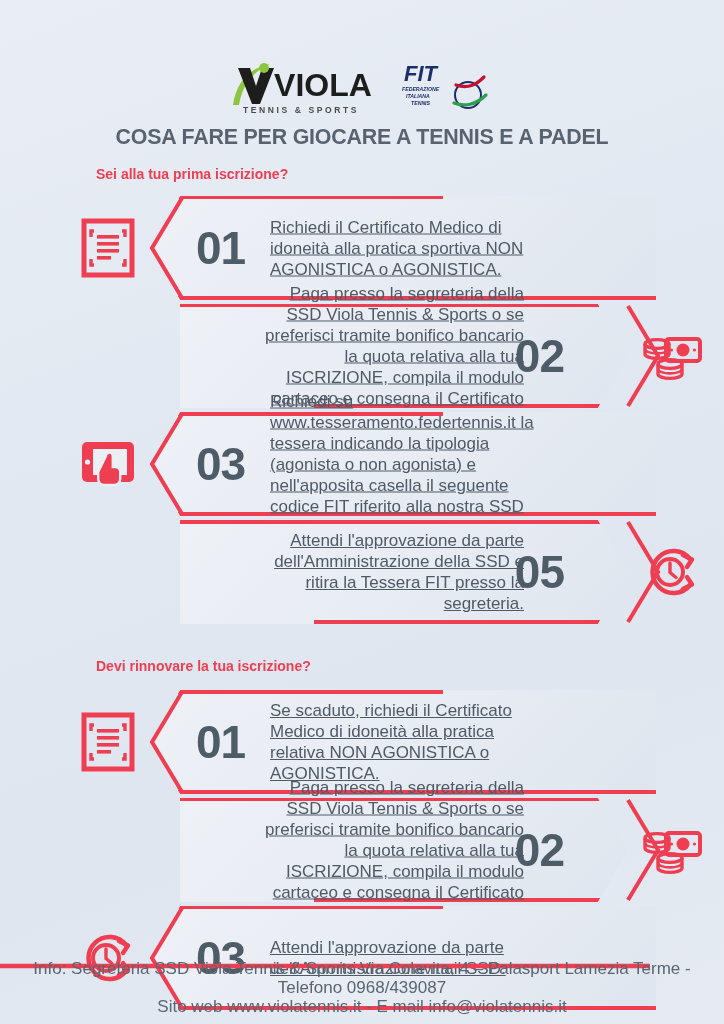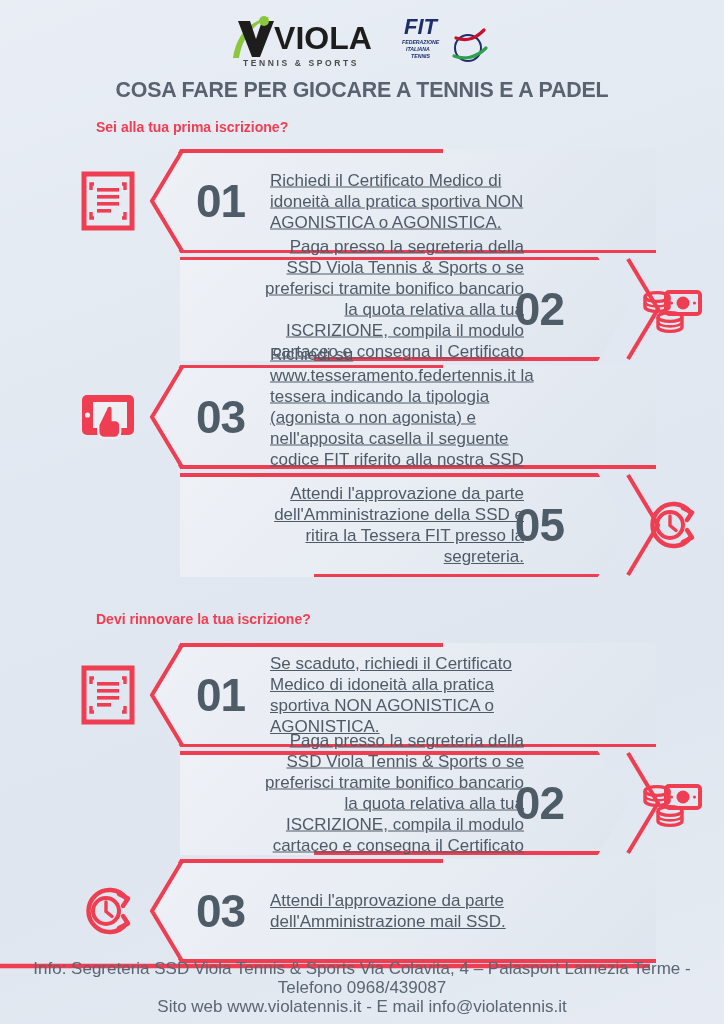--- a/index.html
+++ b/index.html
@@ -11,21 +11,21 @@
     font-family: "Liberation Sans", sans-serif;
     overflow: hidden;
     position: relative;
     color: #4b5563;
   }
 
   
   .header { padding-top: 10px; text-align: center; }
   .logos {
     display: flex; justify-content: center; align-items: flex-end;
-    gap: 26px; height: 58px;
+    gap: 26px; height: 58px; margin-top: 47px;
   }
   .viola-logo { display:flex; flex-direction:column; align-items:center; position:relative; }
   .viola-row { display:flex; align-items:flex-end; position:relative; height:42px;}
   .viola-mark { position:relative; width:46px; height:42px; }
   .viola-word {
     font-family:"Liberation Sans", sans-serif;
     font-weight:bold; font-size:32px; letter-spacing:0px;
     color:#1d1d1b; line-height:38px; margin-left:-2px;
   }
   .viola-sub {
@@ -286,21 +286,21 @@
         <rect x="19" y="38" width="14" height="3.6" fill="#ef3e52"></rect>
       </svg>
     </div>
     <div class="chev left"></div>
     <div class="tipline" style="left:146px">
       <svg viewBox="0 0 40 104" width="40" height="104" aria-hidden="true">
         <path d="M36 2 L6 52 L36 102" fill="none" stroke="#ef3e52" stroke-width="4"></path>
       </svg>
     </div>
     <div class="num">01</div>
-    <div class="desc">Se scaduto, richiedi il Certificato Medico di idoneità alla pratica sportiva NON AGONISTICA o AGONISTICA.</div>
+    <div class="desc">Se scaduto, richiedi il Certificato Medico di idoneità alla pratica relativa NON AGONISTICA o AGONISTICA.</div>
   </div>
 
   <div class="step even">
     <div class="side-icon">
       <svg viewBox="0 0 60 60" aria-hidden="true">
         <rect x="24" y="13" width="34" height="22" rx="3" fill="none" stroke="#ef3e52" stroke-width="4"></rect>
         <circle cx="41" cy="24" r="6.5" fill="#ef3e52"></circle>
         <circle cx="29.5" cy="24" r="1.6" fill="#ef3e52"></circle>
         <circle cx="52.5" cy="24" r="1.6" fill="#ef3e52"></circle>
         <ellipse cx="15" cy="18" rx="12" ry="4.4" fill="none" stroke="#ef3e52" stroke-width="3.4"></ellipse>

